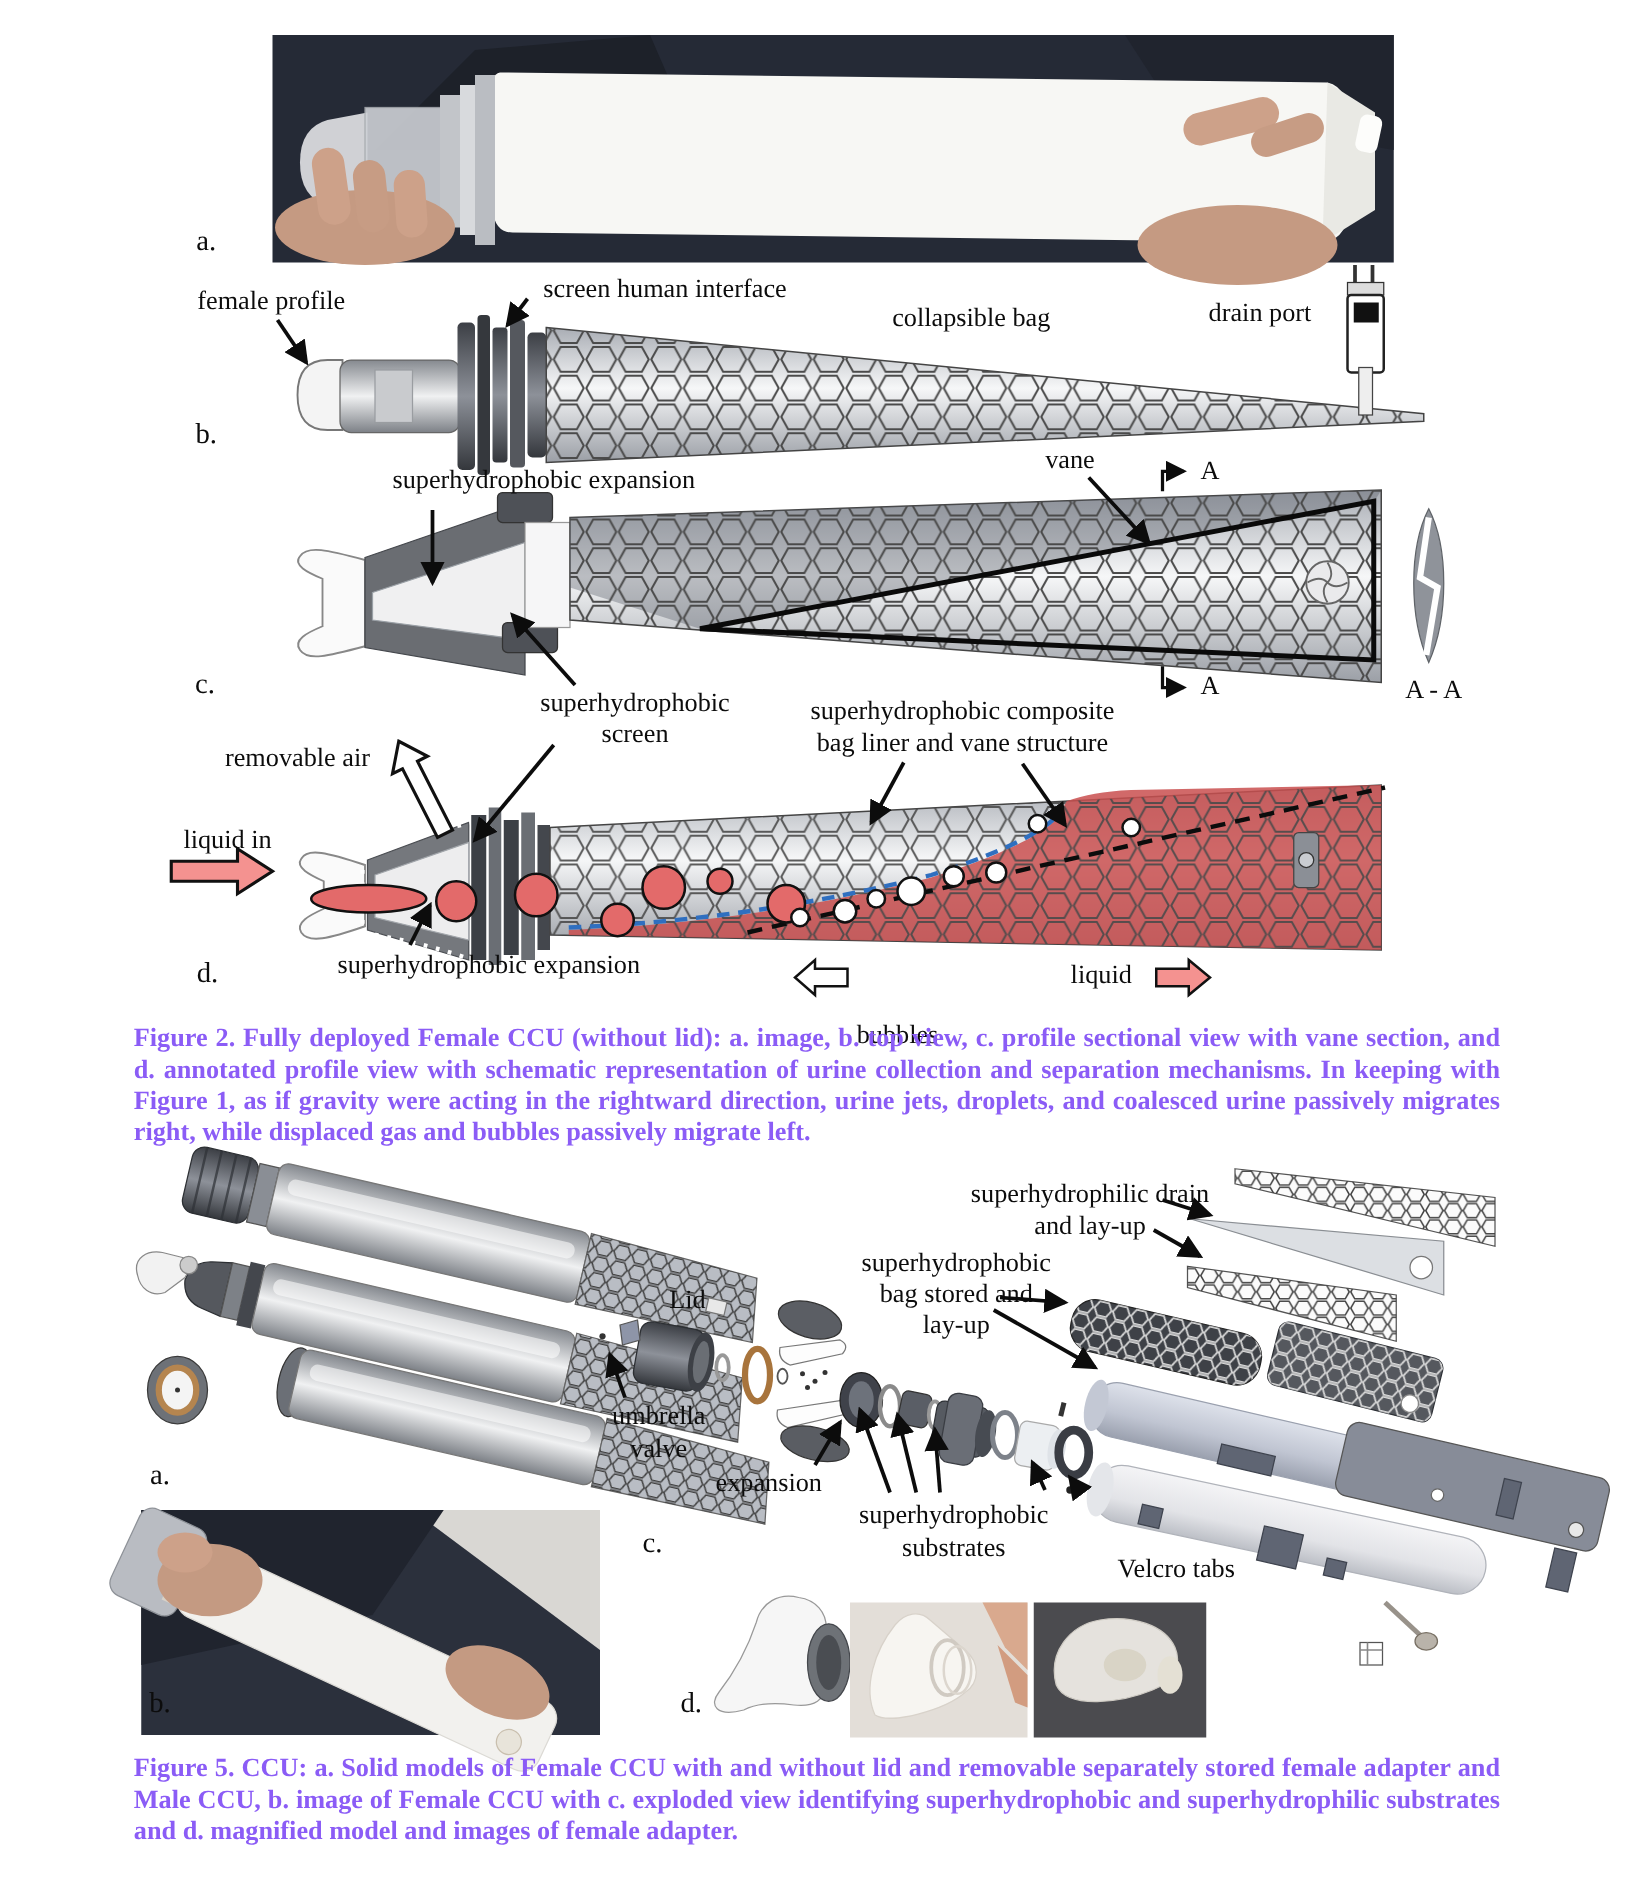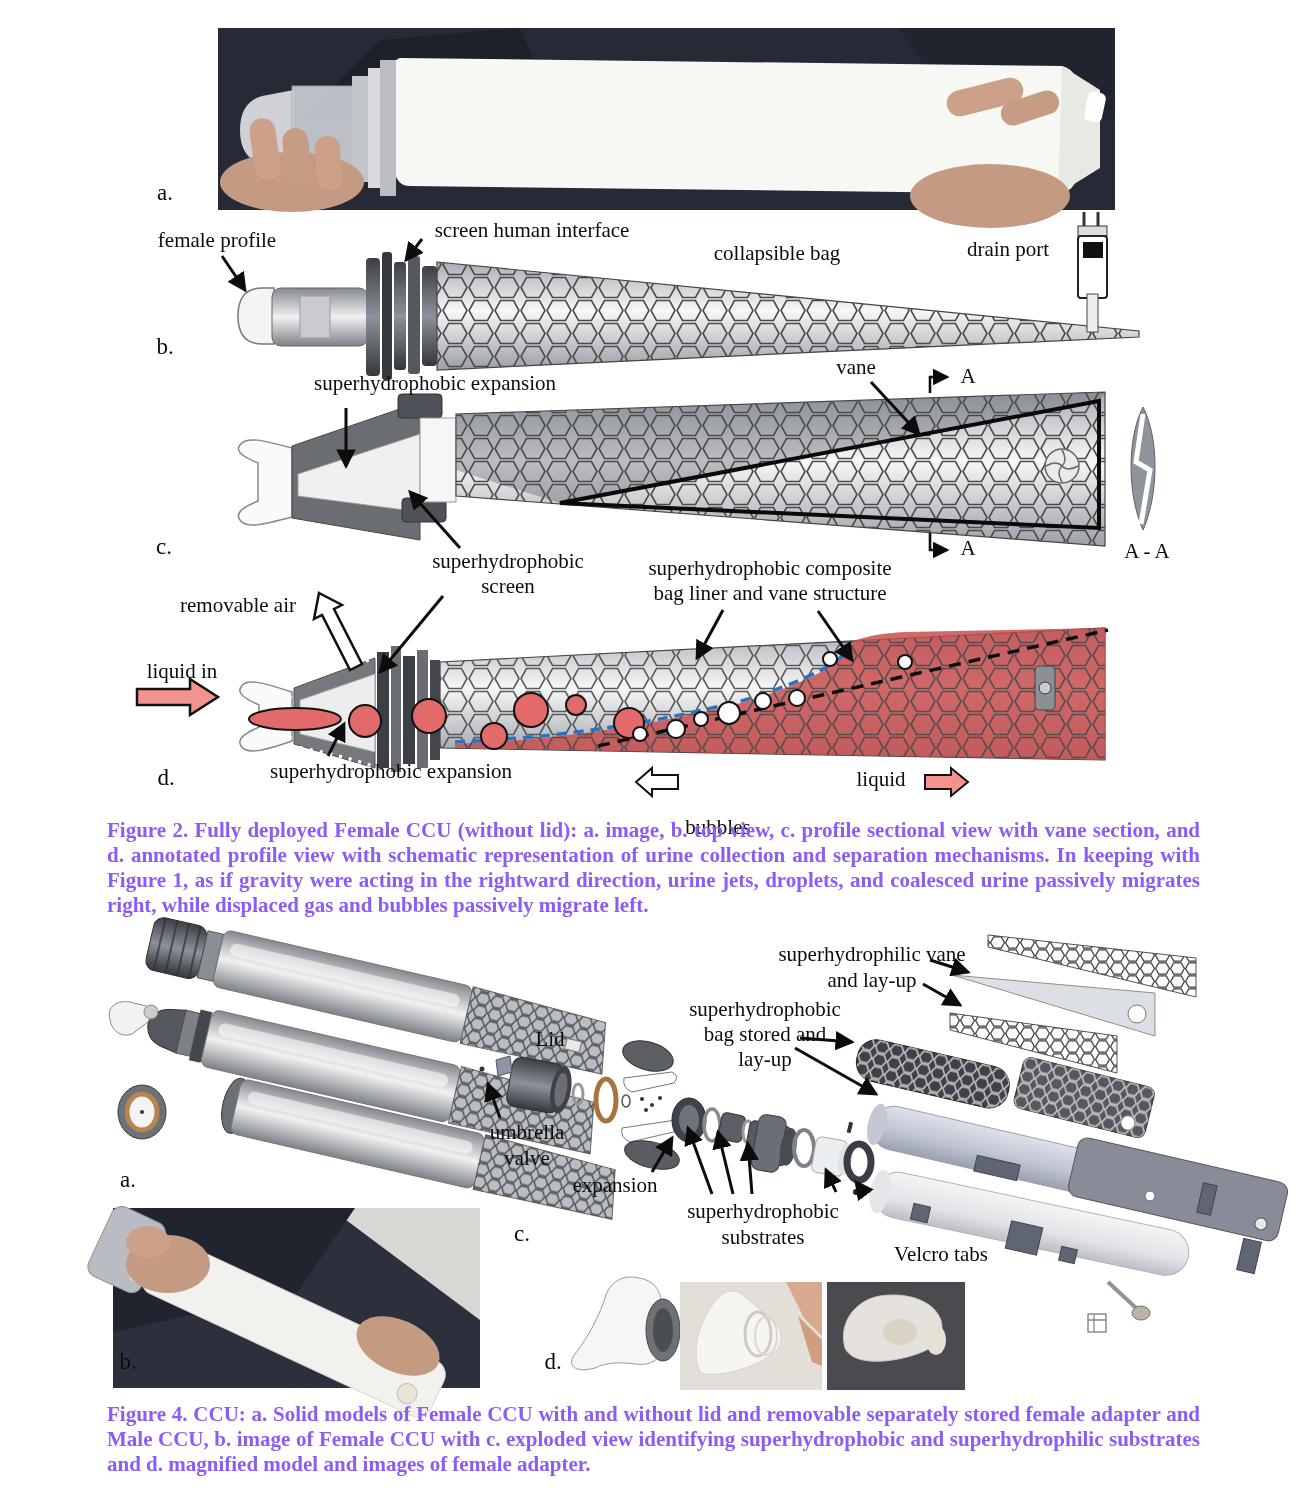--- a/index.html
+++ b/index.html
@@ -385,32 +385,32 @@
 <div class="lbl" style="left:770px;top:594px">bag liner and vane structure</div>
 <div class="lbl" style="left:238px;top:606px">removable air</div>
 <div class="lbl" style="left:182px;top:672px">liquid in</div>
 <div class="lbl" style="left:391px;top:772px">superhydrophobic expansion</div>
 <div class="lbl" style="left:718px;top:828px">bubbles</div>
 <div class="lbl" style="left:881px;top:780px">liquid</div>
 <div class="lbl panel-letter" style="left:166px;top:778px">d.</div>
 
 <div class="caption" style="top:818px">Figure 2. Fully deployed Female CCU (without lid): a. image, b. top view, c. profile sectional view with vane section, and d. annotated profile view with schematic representation of urine collection and separation mechanisms. In keeping with Figure 1, as if gravity were acting in the rightward direction, urine jets, droplets, and coalesced urine passively migrates right, while displaced gas and bubbles passively migrate left.</div>
 
-<div class="lbl" style="left:872px;top:955px">superhydrophilic vane</div>
+<div class="lbl" style="left:872px;top:955px">superhydrophilic drain</div>
 <div class="lbl" style="left:872px;top:981px">and lay-up</div>
 <div class="lbl" style="left:765px;top:1010px">superhydrophobic</div>
 <div class="lbl" style="left:765px;top:1035px">bag stored and</div>
 <div class="lbl" style="left:765px;top:1060px">lay-up</div>
 <div class="lbl" style="left:550px;top:1040px">Lid</div>
 <div class="lbl" style="left:527px;top:1133px">umbrella</div>
 <div class="lbl" style="left:527px;top:1159px">valve</div>
 <div class="lbl" style="left:615px;top:1186px">expansion</div>
 <div class="lbl" style="left:763px;top:1212px">superhydrophobic</div>
 <div class="lbl" style="left:763px;top:1238px">substrates</div>
 <div class="lbl" style="left:941px;top:1255px">Velcro tabs</div>
 <div class="lbl panel-letter" style="left:128px;top:1180px">a.</div>
 <div class="lbl panel-letter" style="left:128px;top:1362px">b.</div>
 <div class="lbl panel-letter" style="left:522px;top:1234px">c.</div>
 <div class="lbl panel-letter" style="left:553px;top:1362px">d.</div>
 
-<div class="caption" style="top:1402px">Figure 4. CCU: a. Solid models of Female CCU with and without lid and removable separately stored female adapter and Male CCU, b. image of Female CCU with c. exploded view identifying superhydrophobic and superhydrophilic substrates and d. magnified model and images of female adapter.</div>
+<div class="caption" style="top:1402px">Figure 5. CCU: a. Solid models of Female CCU with and without lid and removable separately stored female adapter and Male CCU, b. image of Female CCU with c. exploded view identifying superhydrophobic and superhydrophilic substrates and d. magnified model and images of female adapter.</div>
 
 </div>
 
 </body></html>

